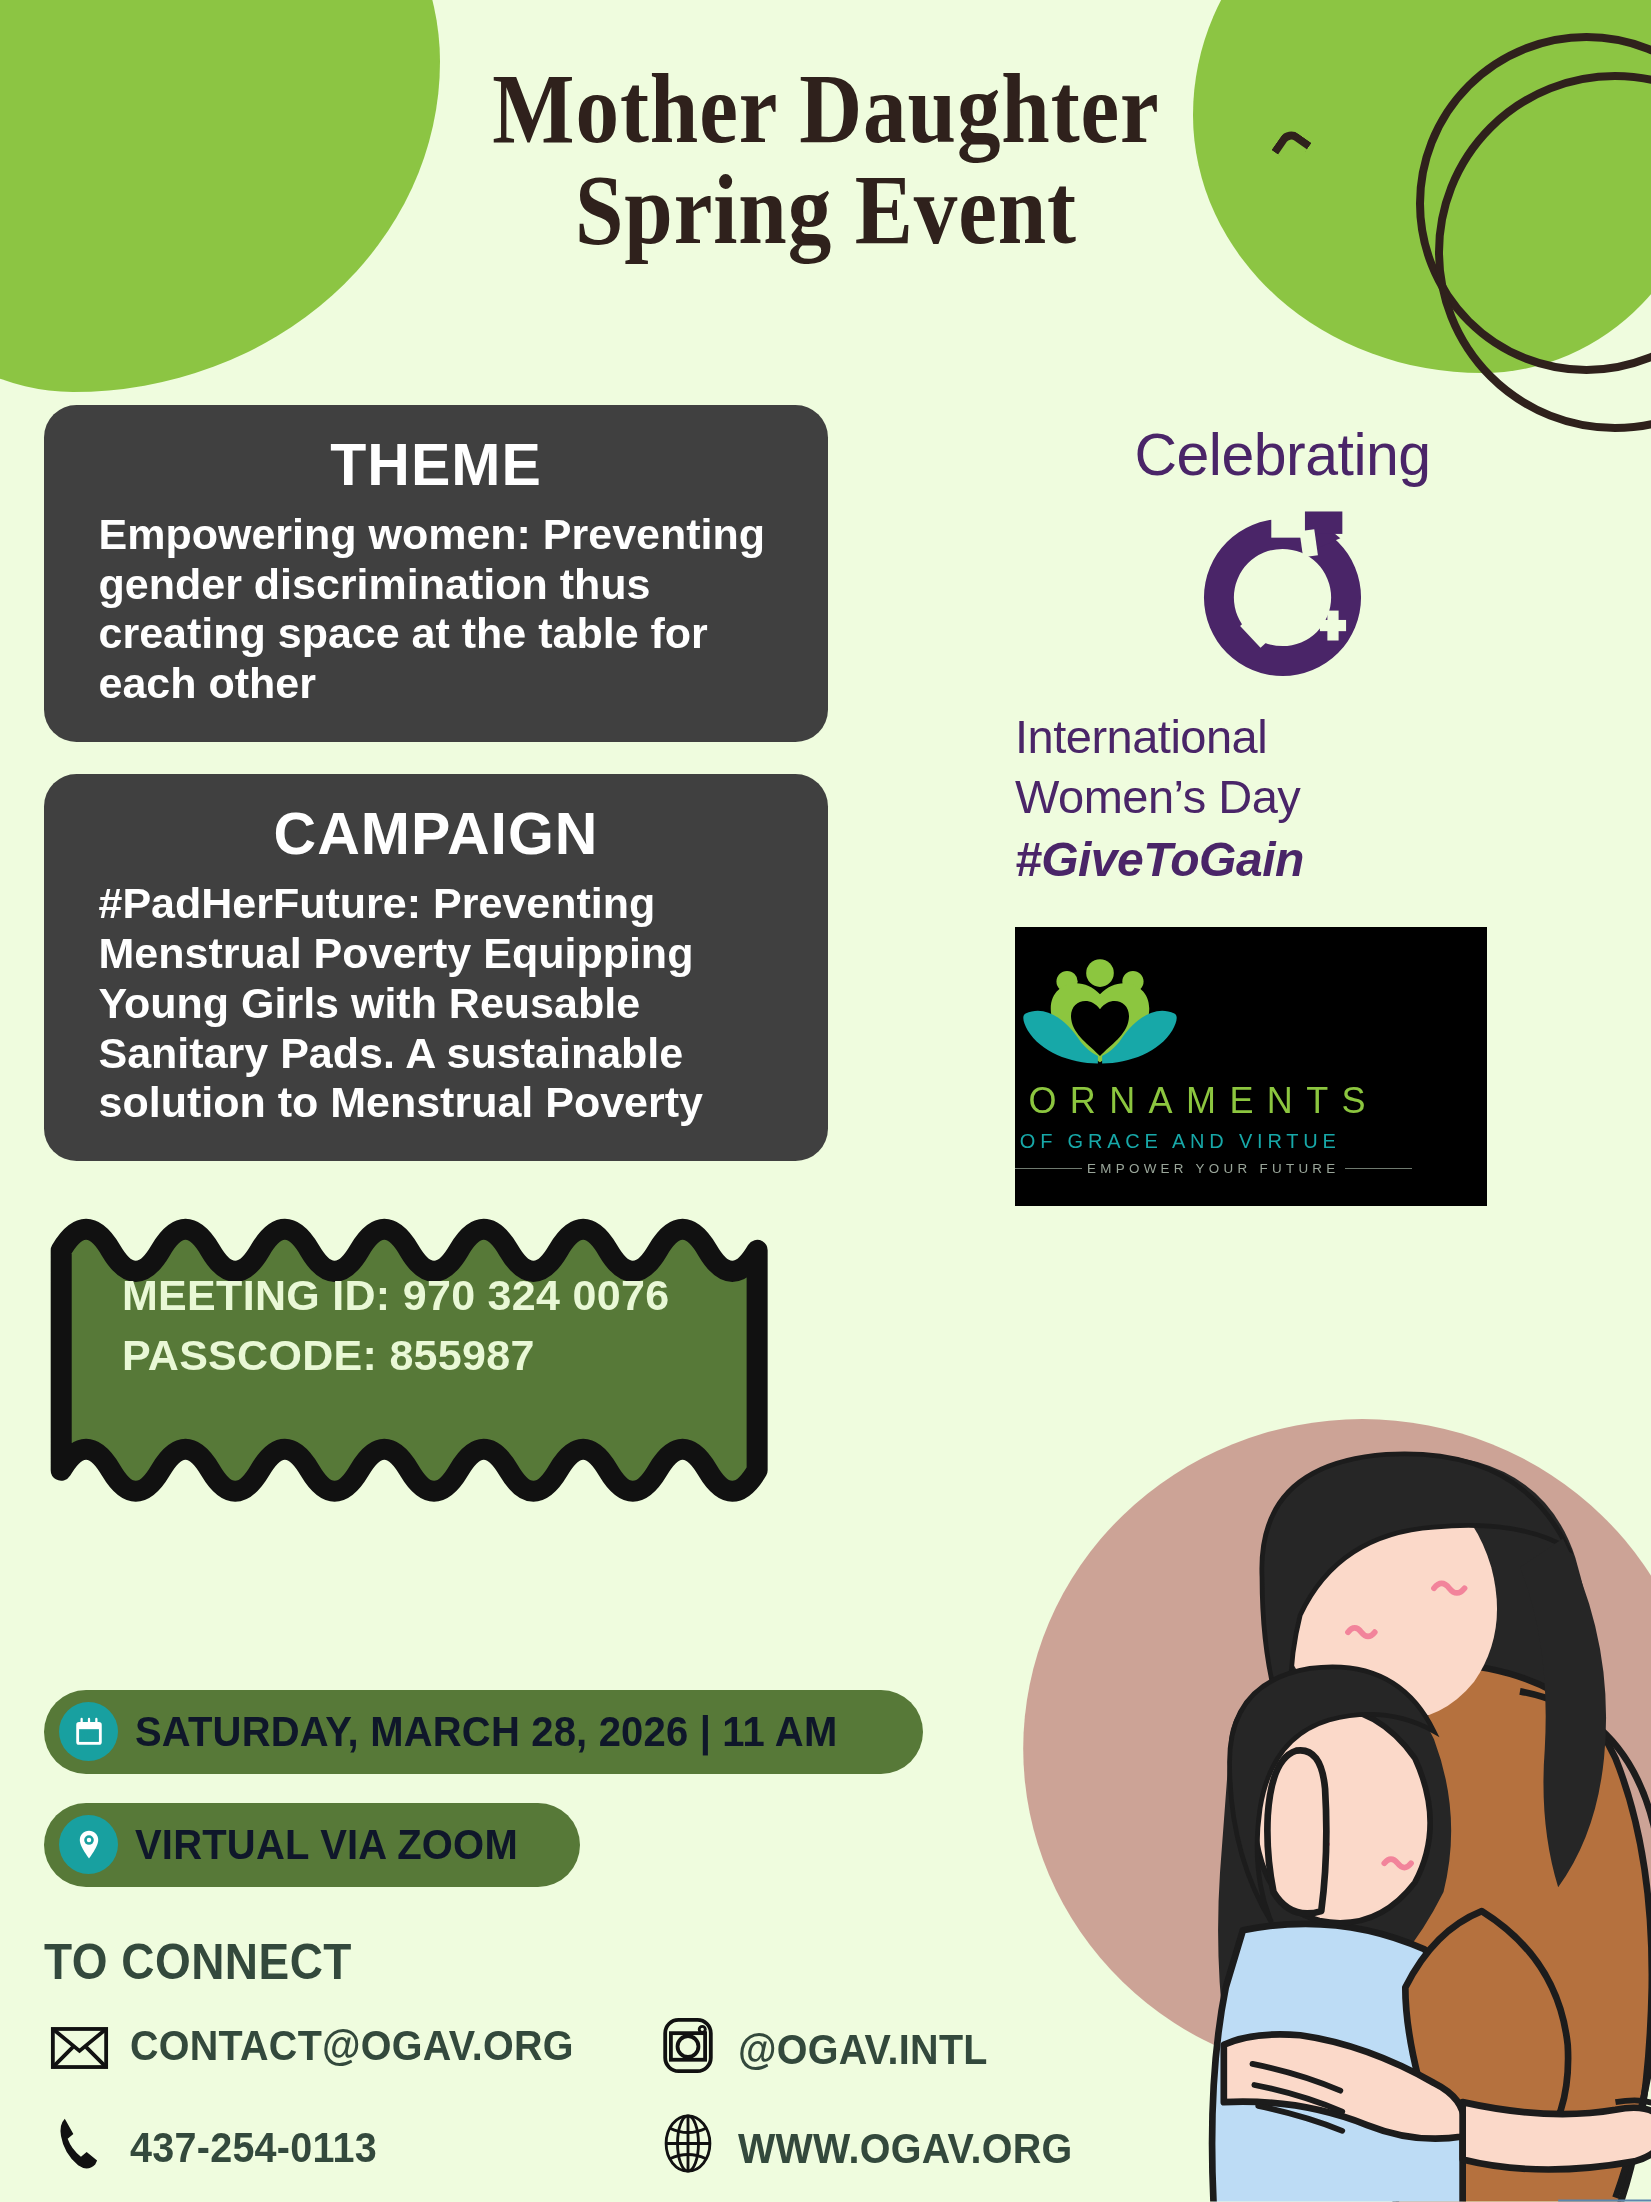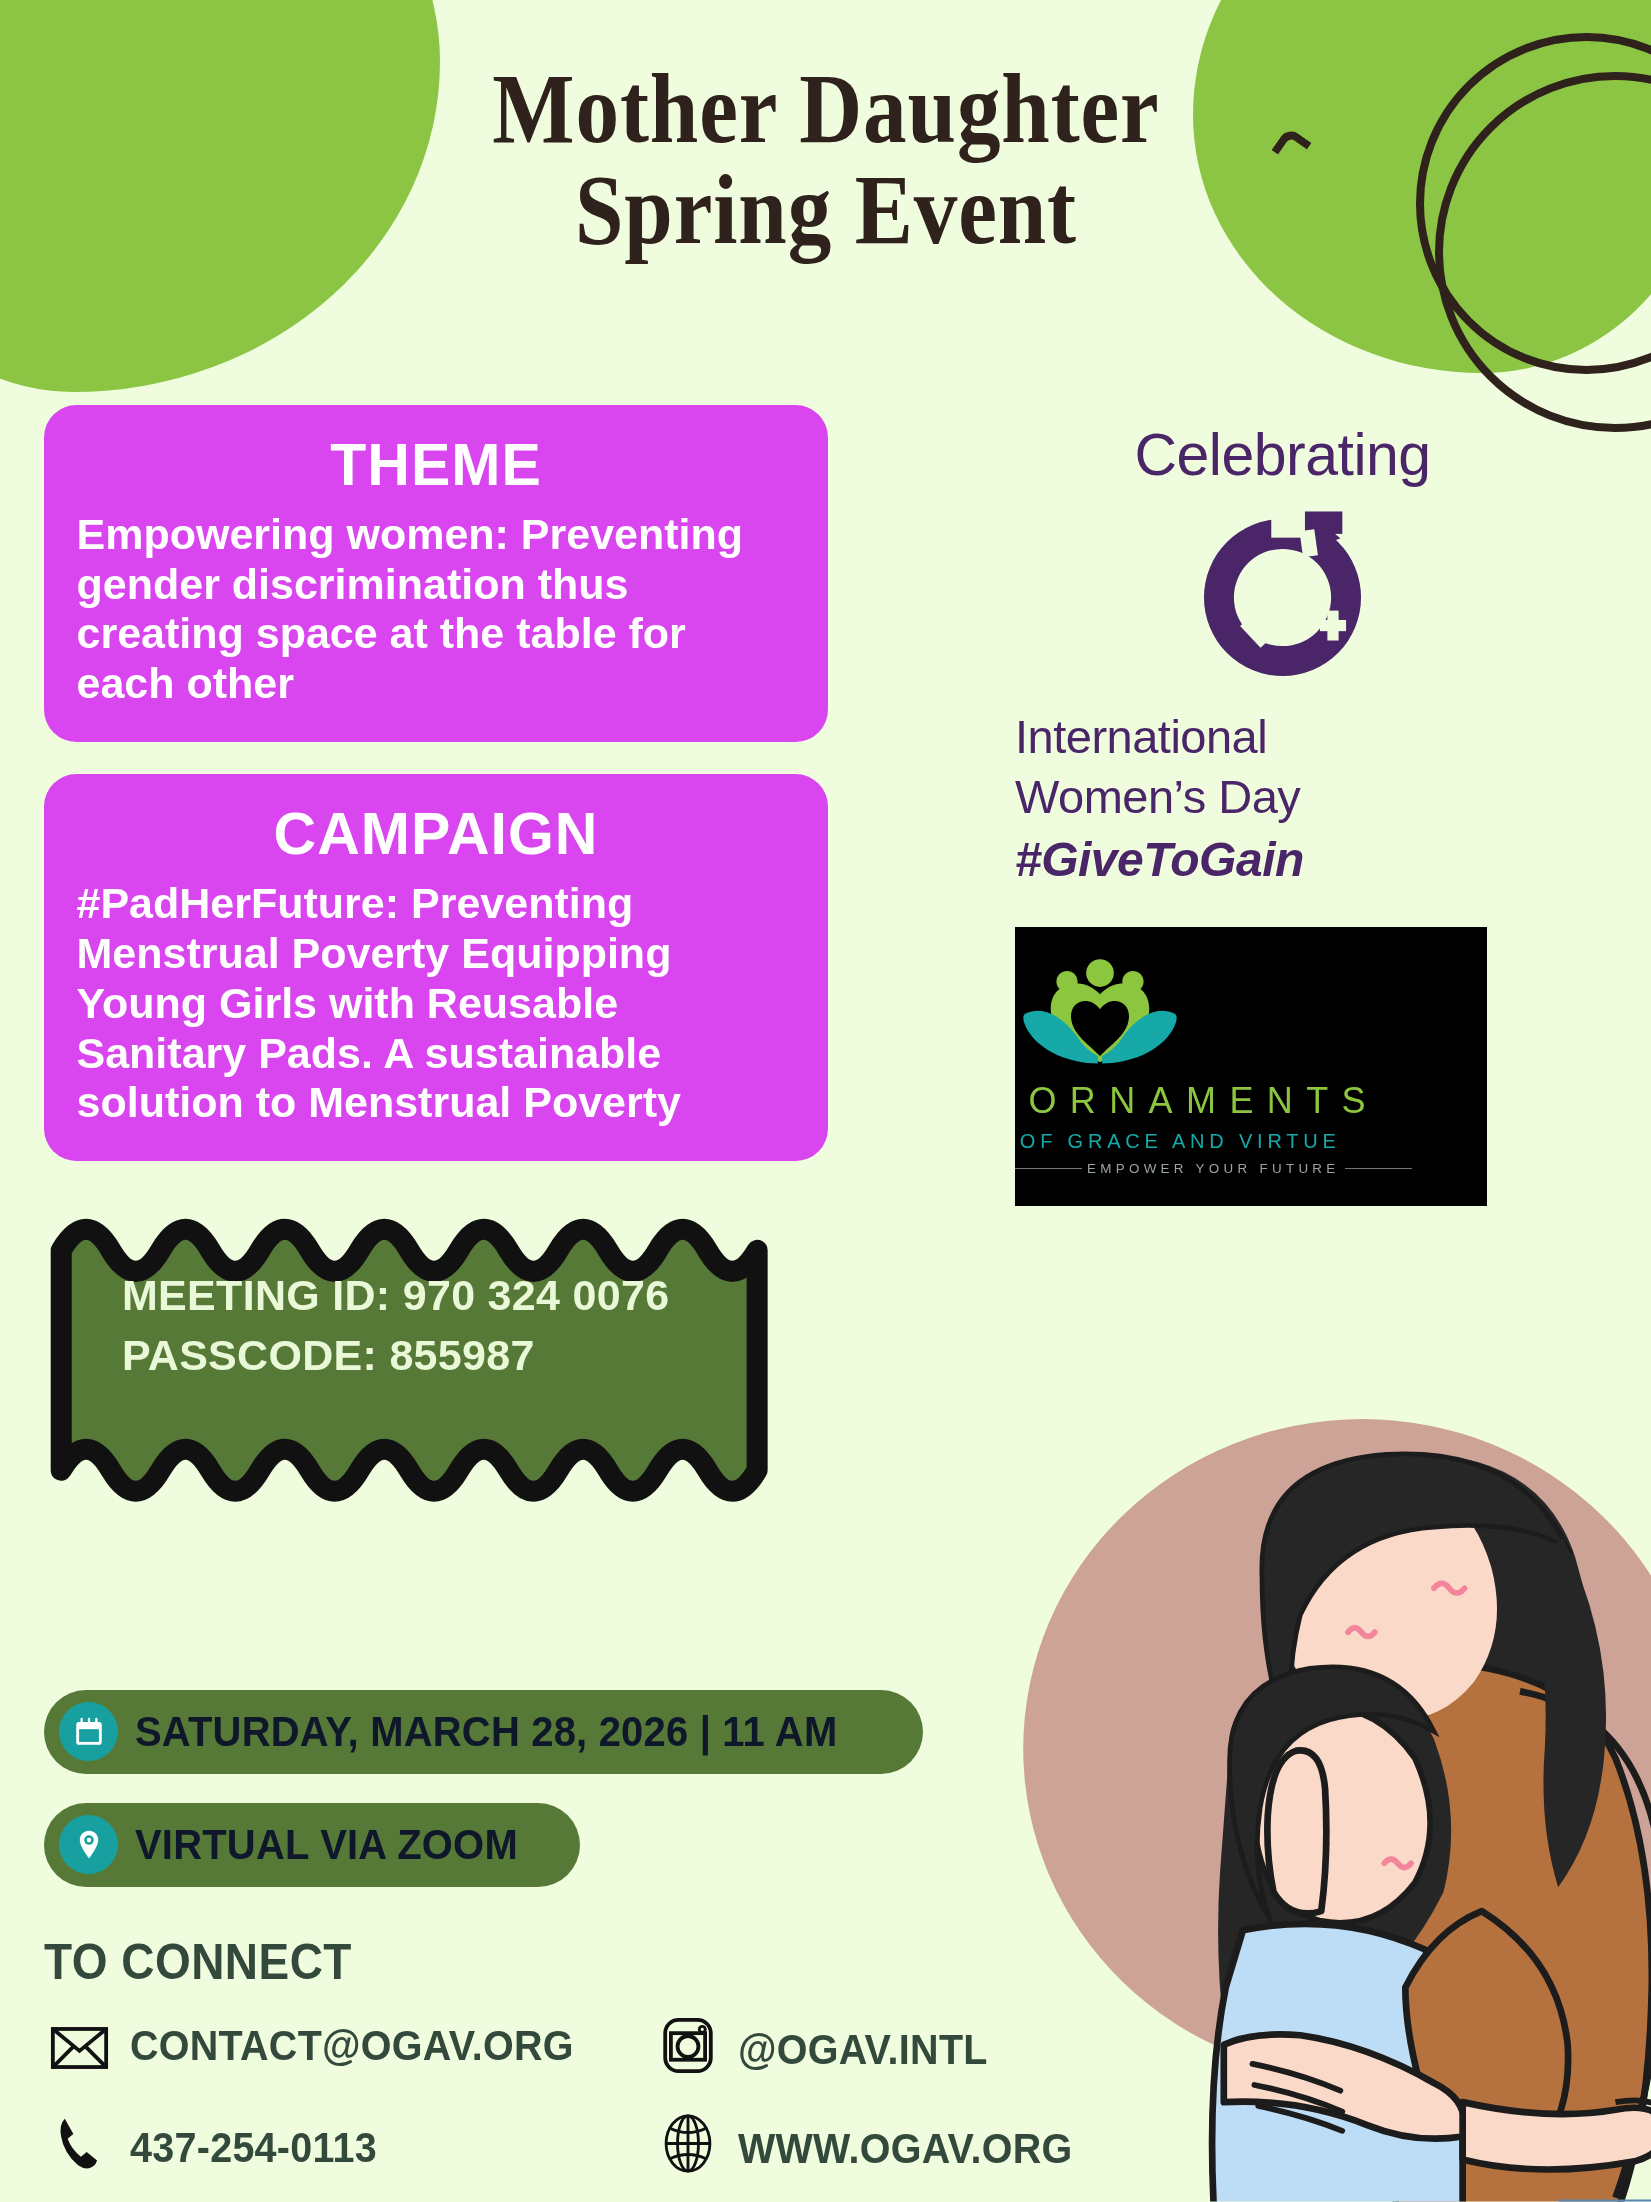--- a/index.html
+++ b/index.html
@@ -46,38 +46,39 @@
     font-size:99px;
     line-height:1.02;
     letter-spacing:1px;
     transform:scaleX(0.88);
   }
 
   
   .left-col{position:absolute;left:44px;top:405px;width:784px;}
 
   .card{
-    background:#d946ef;
+    background:#404040;
     border-radius:32.5px;
     padding:25px 32.5px 32.5px 32.5px;
     color:#ffffff;
     margin-bottom:32.5px;
   }
   .card-head{
     text-align:center;
     font-size:59px;
     font-weight:700;
     letter-spacing:1px;
     line-height:1.06;
     margin:3.8px 0 13.4px 0;
   }
   .card-body{
     font-size:43px;
     font-weight:700;
     line-height:1.16;
+    margin-left:22px;
   }
 
   
   .wavy-wrap{position:relative;width:803px;height:369px;margin-top:5.7px;}
   .wavy-wrap svg{position:absolute;left:0;top:0;}
   .wavy-content{
     position:absolute;left:78px;top:73px;right:67px;color:#fff;
   }
   .join-title{
     font-size:48px;font-weight:700;letter-spacing:0.5px;margin-bottom:32.5px;

